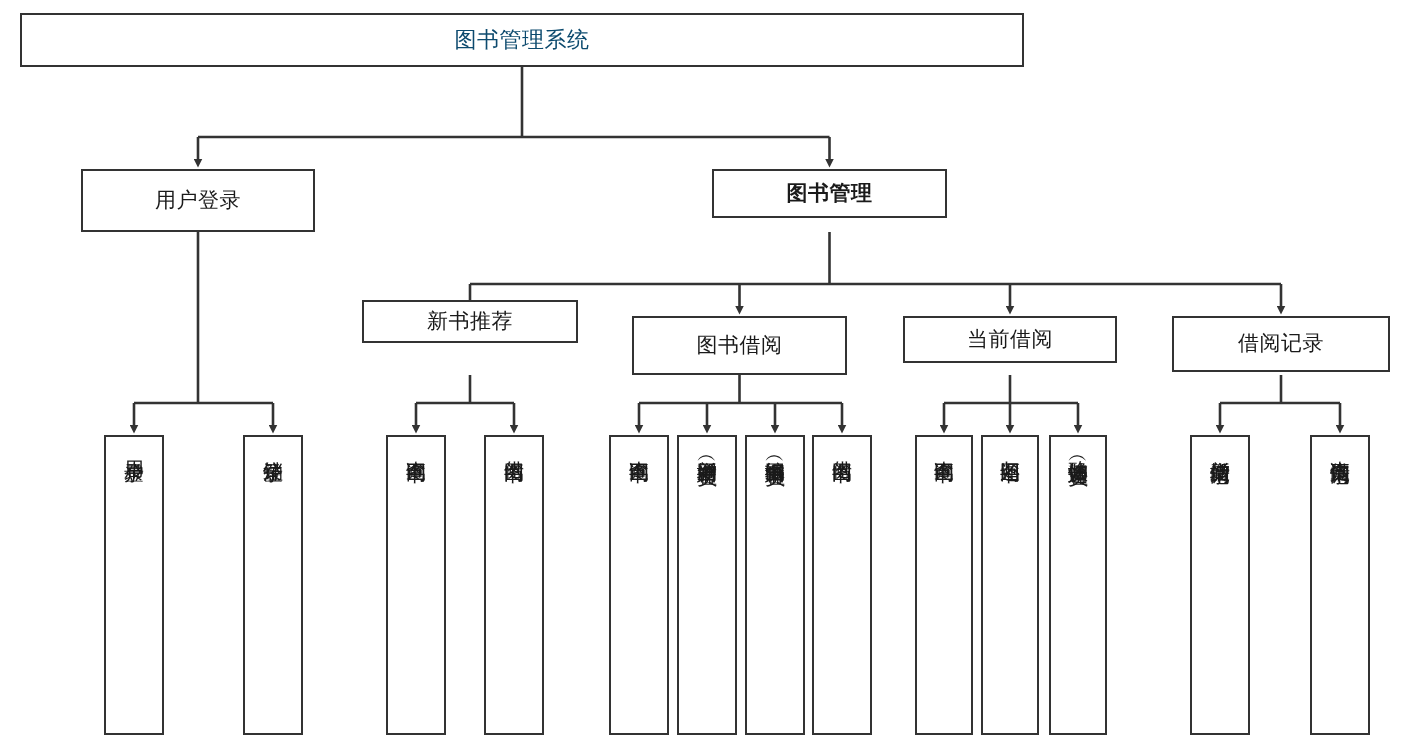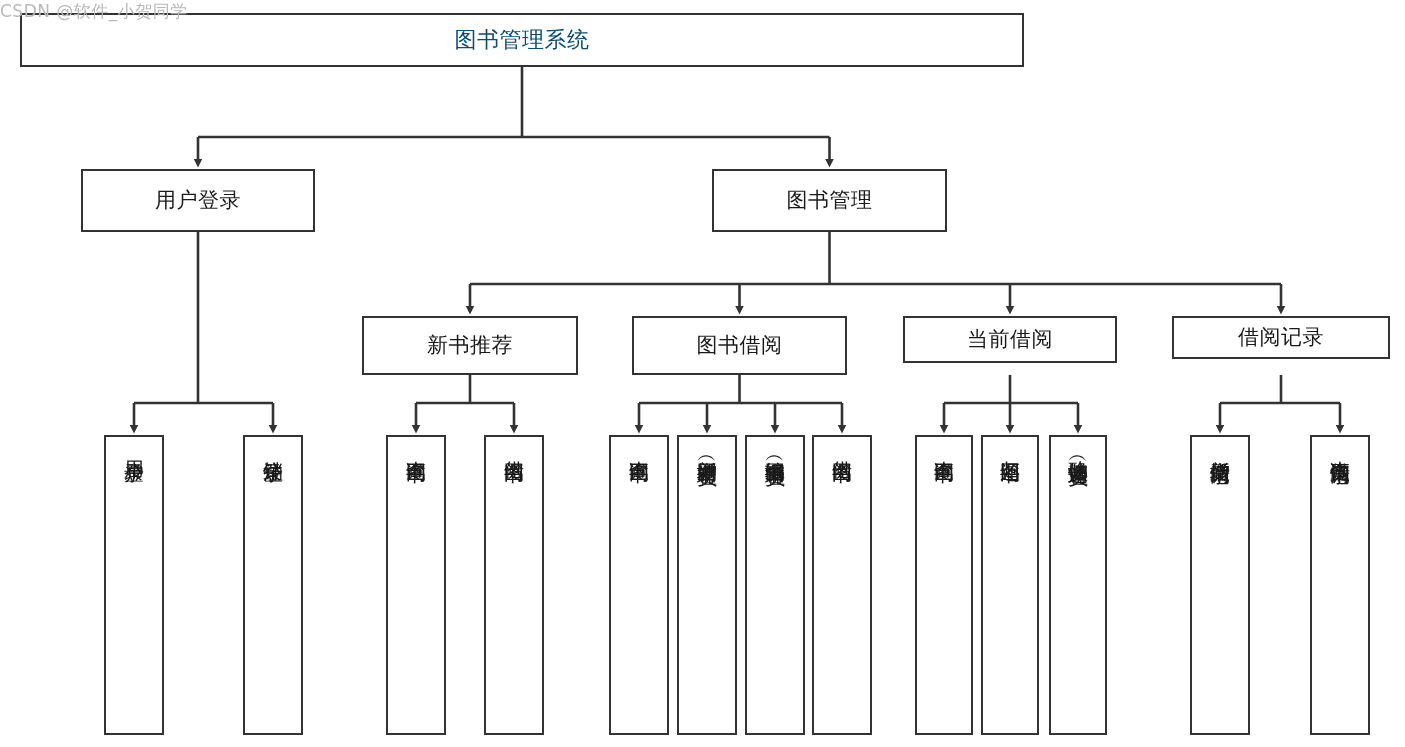--- a/index.html
+++ b/index.html
@@ -118,33 +118,33 @@
       </g>
   </svg>
 
   <div id="nodes-layer">
       <div class="node-box root" style="left: 20px; top: 13px; width: 1004px; height: 54px; border-color: rgb(51, 51, 51); background: rgb(255, 255, 255);">
         <span class="node-label-h" style="color: #0c4a6e;">图书管理系统</span>
       </div>
       <div class="node-box" style="left: 81px; top: 169px; width: 234px; height: 63px; border-color: rgb(51, 51, 51); background: rgb(255, 255, 255);">
         <span class="node-label-h" style="color: rgb(26, 26, 26);">用户登录</span>
       </div>
-      <div class="node-box" style="left: 712px; top: 169px; width: 235px; height: 63px; border-color: rgb(51, 51, 51); background: rgb(255, 255, 255);">
+      <div class="node-box" style="left: 712px; top: 169px; width: 235px; height: 49px; border-color: rgb(51, 51, 51); background: rgb(255, 255, 255); font-weight: bold;">
         <span class="node-label-h" style="color: rgb(26, 26, 26);">图书管理</span>
       </div>
-      <div class="node-box" style="left: 362px; top: 316px; width: 216px; height: 59px; border-color: rgb(51, 51, 51); background: rgb(255, 255, 255);">
+      <div class="node-box" style="left: 362px; top: 300px; width: 216px; height: 43px; border-color: rgb(51, 51, 51); background: rgb(255, 255, 255);">
         <span class="node-label-h" style="color: rgb(26, 26, 26);">新书推荐</span>
       </div>
       <div class="node-box" style="left: 632px; top: 316px; width: 215px; height: 59px; border-color: rgb(51, 51, 51); background: rgb(255, 255, 255);">
         <span class="node-label-h" style="color: rgb(26, 26, 26);">图书借阅</span>
       </div>
       <div class="node-box" style="left: 903px; top: 316px; width: 214px; height: 47px; border-color: rgb(51, 51, 51); background: rgb(255, 255, 255);">
         <span class="node-label-h" style="color: rgb(26, 26, 26);">当前借阅</span>
       </div>
-      <div class="node-box" style="left: 1172px; top: 316px; width: 218px; height: 43px; border-color: rgb(51, 51, 51); background: rgb(255, 255, 255);">
+      <div class="node-box" style="left: 1172px; top: 316px; width: 218px; height: 56px; border-color: rgb(51, 51, 51); background: rgb(255, 255, 255);">
         <span class="node-label-h" style="color: rgb(26, 26, 26);">借阅记录</span>
       </div>
       <div class="node-box leaf" style="left: 104px; top: 435px; width: 60px; height: 300px; border-color: rgb(51, 51, 51); background: rgb(255, 255, 255);">
         <span class="node-label-v" style="color: rgb(26, 26, 26);">用户登录</span>
       </div>
       <div class="node-box leaf" style="left: 243px; top: 435px; width: 60px; height: 300px; border-color: rgb(51, 51, 51); background: rgb(255, 255, 255);">
         <span class="node-label-v" style="color: rgb(26, 26, 26);">注销登录</span>
       </div>
       <div class="node-box leaf" style="left: 386px; top: 435px; width: 60px; height: 300px; border-color: rgb(51, 51, 51); background: rgb(255, 255, 255);">
         <span class="node-label-v" style="color: rgb(26, 26, 26);">查询图书</span>
@@ -174,15 +174,14 @@
         <span class="node-label-v" style="color: rgb(26, 26, 26);">确认归还（管理员）</span>
       </div>
       <div class="node-box leaf" style="left: 1190px; top: 435px; width: 60px; height: 300px; border-color: rgb(51, 51, 51); background: rgb(255, 255, 255);">
         <span class="node-label-v" style="color: rgb(26, 26, 26);">新增借阅记录</span>
       </div>
       <div class="node-box leaf" style="left: 1310px; top: 435px; width: 60px; height: 300px; border-color: rgb(51, 51, 51); background: rgb(255, 255, 255);">
         <span class="node-label-v" style="color: rgb(26, 26, 26);">查询借阅记录</span>
       </div>
     </div>
 
-  <div class="watermark">CSDN @软件_小贺同学</div>
 
 </div>
 
 </body></html>

